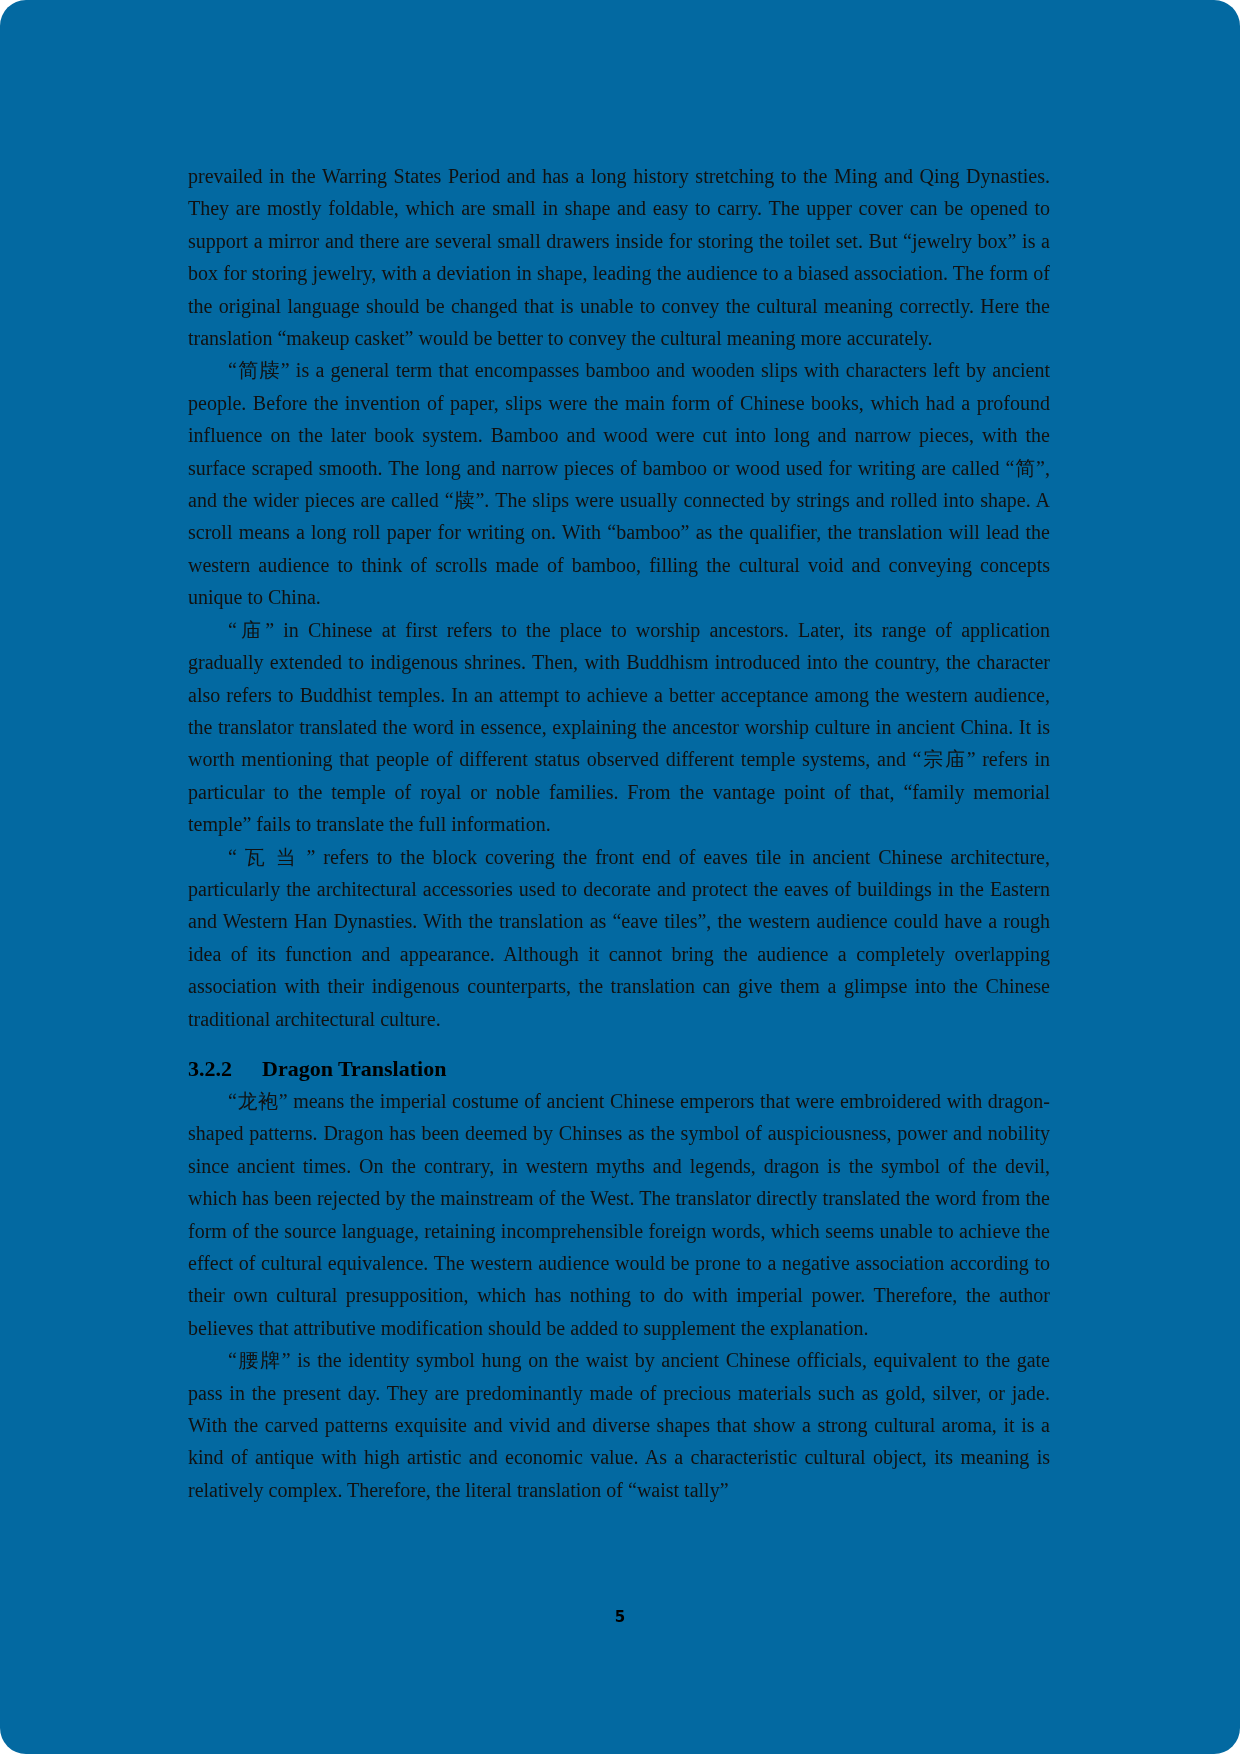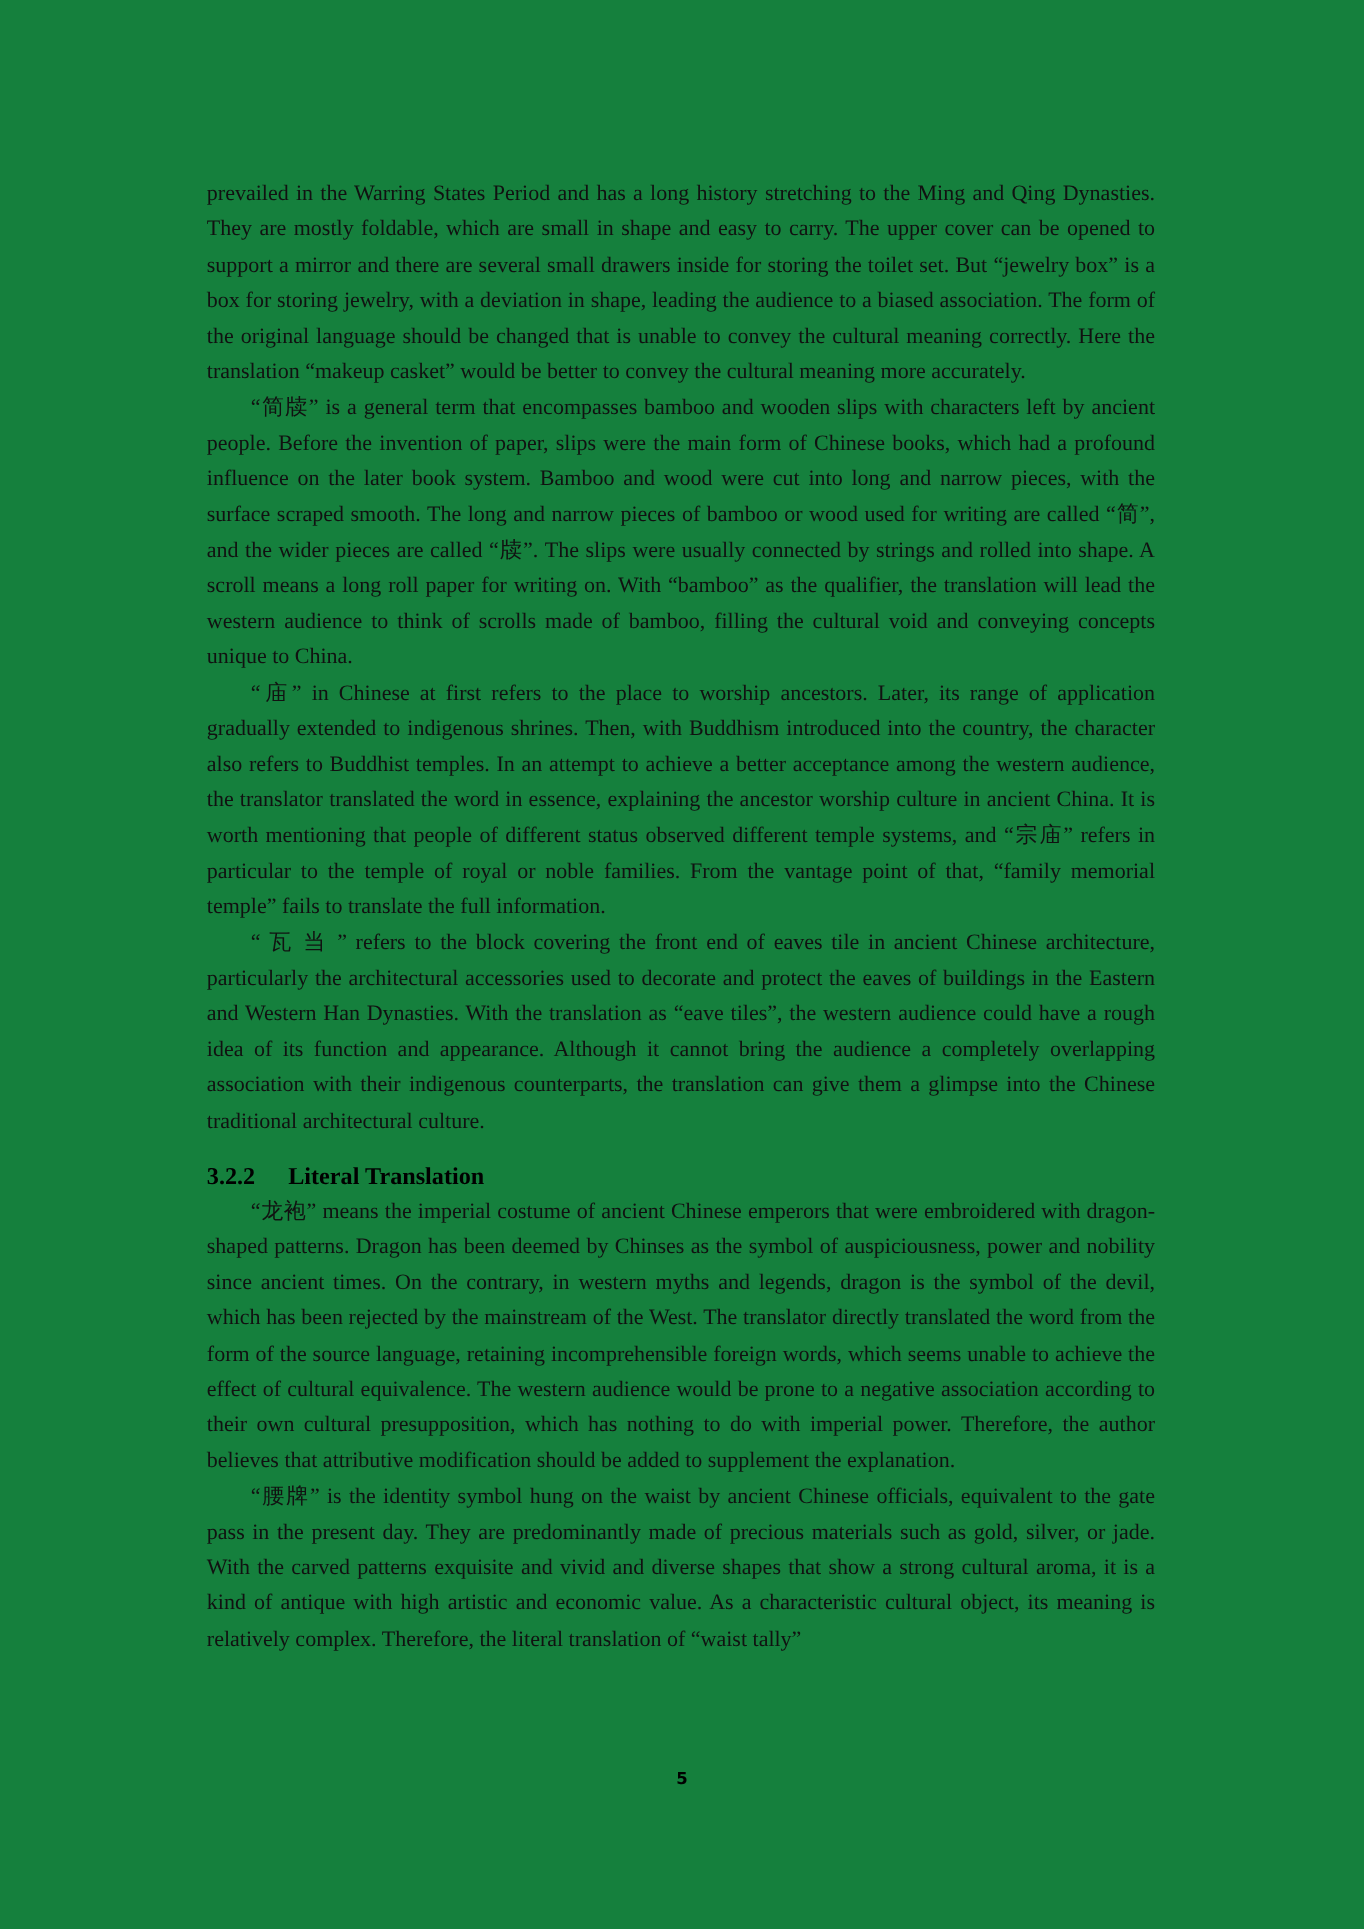--- a/index.html
+++ b/index.html
@@ -1,18 +1,18 @@
 <!DOCTYPE html>
 <html><head>
   <meta charset="utf-8">
   <style>
     html, body { margin: 0; padding: 0; background: #ffffff; }
     body { width: 1240px; height: 1754px; position: relative; overflow: hidden; }
     .page {
-      position: absolute; left: 0; top: 0; width: 1240px; height: 1754px; background: #15803d;
+      position: absolute; left: 0; top: 0; width: 1240px; height: 1754px; background: #0369a1; border-radius: 26px;
     }
     .body-text {
       position: absolute; left: 188px; width: 862px; top: 160px;
       font-family: "Liberation Serif", "DejaVu Serif", serif;
       font-size: 20px; line-height: 32.4px; color: #111111;
     }
     .para {
       margin: 0; text-align: justify; text-indent: 40px;
     }
     .para.first { text-indent: 0; }
@@ -31,21 +31,21 @@
 <body>
 
 <div class="page">
   <div class="body-text">
     <p class="para first">prevailed in the Warring States Period and has a long history stretching to the Ming and Qing Dynasties. They are mostly foldable, which are small in shape and easy to carry. The upper cover can be opened to support a mirror and there are several small drawers inside for storing the toilet set. But “jewelry box” is a box for storing jewelry, with a deviation in shape, leading the audience to a biased association. The form of the original language should be changed that is unable to convey the cultural meaning correctly. Here the translation “makeup casket” would be better to convey the cultural meaning more accurately.</p>
     <p class="para">“简牍” is a general term that encompasses bamboo and wooden slips with characters left by ancient people. Before the invention of paper, slips were the main form of Chinese books, which had a profound influence on the later book system. Bamboo and wood were cut into long and narrow pieces, with the surface scraped smooth. The long and narrow pieces of bamboo or wood used for writing are called “简”, and the wider pieces are called “牍”. The slips were usually connected by strings and rolled into shape. A scroll means a long roll paper for writing on. With “bamboo” as the qualifier, the translation will lead the western audience to think of scrolls made of bamboo, filling the cultural void and conveying concepts unique to China.</p>
     <p class="para">“庙” in Chinese at first refers to the place to worship ancestors. Later, its range of application gradually extended to indigenous shrines. Then, with Buddhism introduced into the country, the character also refers to Buddhist temples. In an attempt to achieve a better acceptance among the western audience, the translator translated the word in essence, explaining the ancestor worship culture in ancient China. It is worth mentioning that people of different status observed different temple systems, and “宗庙” refers in particular to the temple of royal or noble families. From the vantage point of that, “family memorial temple” fails to translate the full information.</p>
     <p class="para">“ 瓦 当 ”   refers to the block covering the front end of eaves tile in ancient Chinese architecture, particularly the architectural accessories used to decorate and protect the eaves of buildings in the Eastern and Western Han Dynasties. With the translation as “eave tiles”, the western audience could have a rough idea of its function and appearance. Although it cannot bring the audience a completely overlapping association with their indigenous counterparts, the translation can give them a glimpse into the Chinese traditional architectural culture.</p>
 
     <h3 class="heading">
-      <span class="num">3.2.2</span><span>Literal Translation</span>
+      <span class="num">3.2.2</span><span>Dragon Translation</span>
     </h3>
 
     <p class="para">“龙袍” means the imperial costume of ancient Chinese emperors that were embroidered with dragon-shaped patterns. Dragon has been deemed by Chinses as the symbol of auspiciousness, power and nobility since ancient times. On the contrary, in western myths and legends, dragon is the symbol of the devil, which has been rejected by the mainstream of the West. The translator directly translated the word from the form of the source language, retaining incomprehensible foreign words, which seems unable to achieve the effect of cultural equivalence. The western audience would be prone to a negative association according to their own cultural presupposition, which has nothing to do with imperial power. Therefore, the author believes that attributive modification should be added to supplement the explanation.</p>
     <p class="para">“腰牌” is the identity symbol hung on the waist by ancient Chinese officials, equivalent to the gate pass in the present day. They are predominantly made of precious materials such as gold, silver, or jade. With the carved patterns exquisite and vivid and diverse shapes that show a strong cultural aroma, it is a kind of antique with high artistic and economic value. As a characteristic cultural object, its meaning is relatively complex. Therefore, the literal translation of “waist tally”</p>
   </div>
 
   <div class="page-number">5</div>
 </div>
 
 </body></html>

